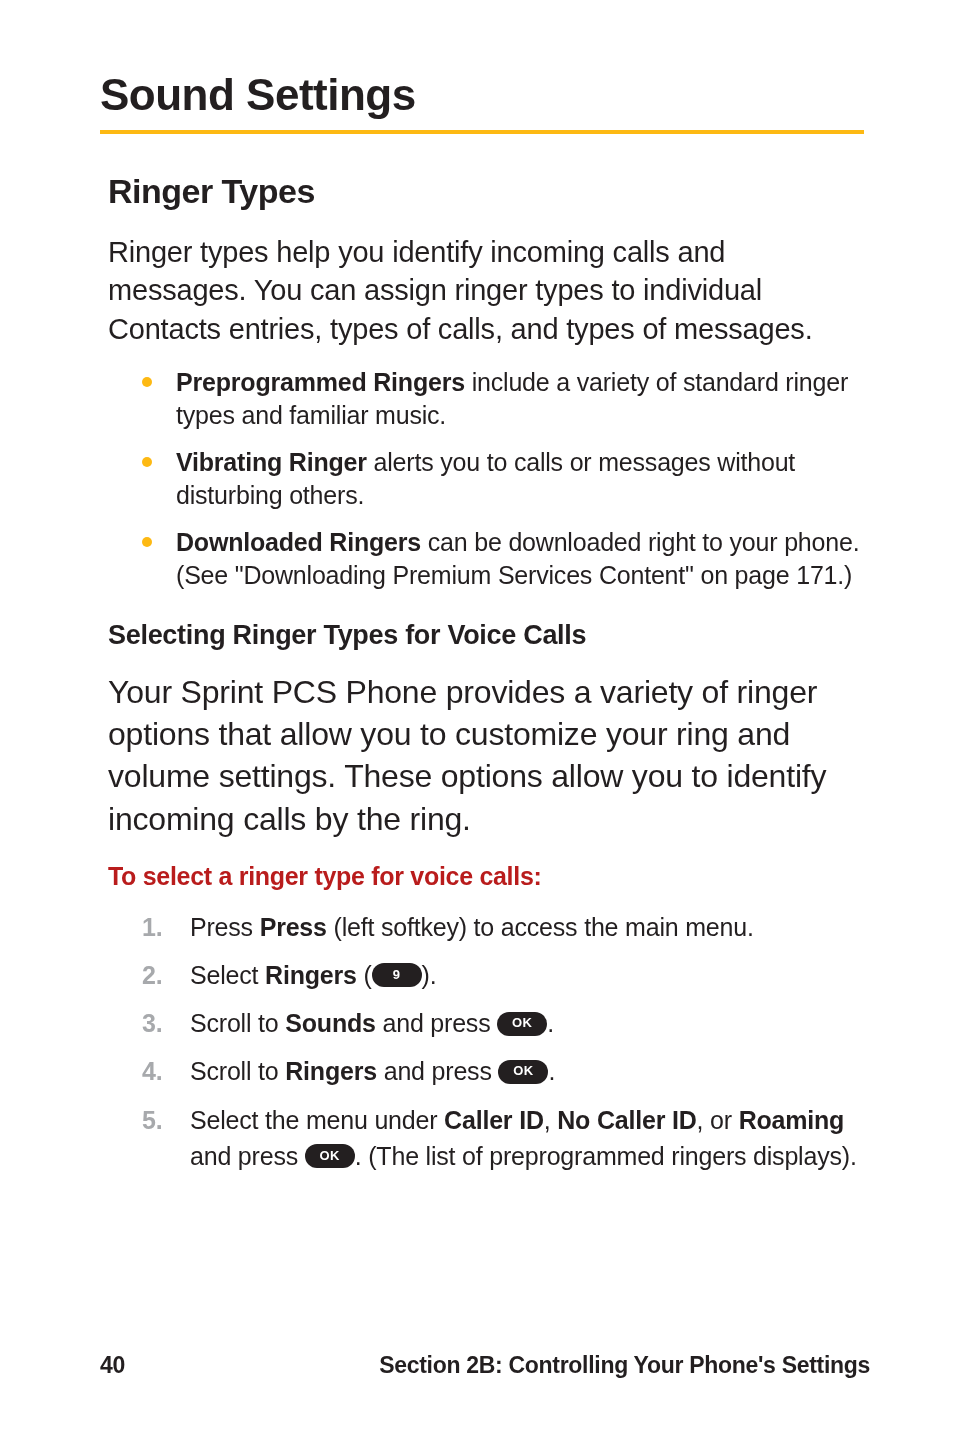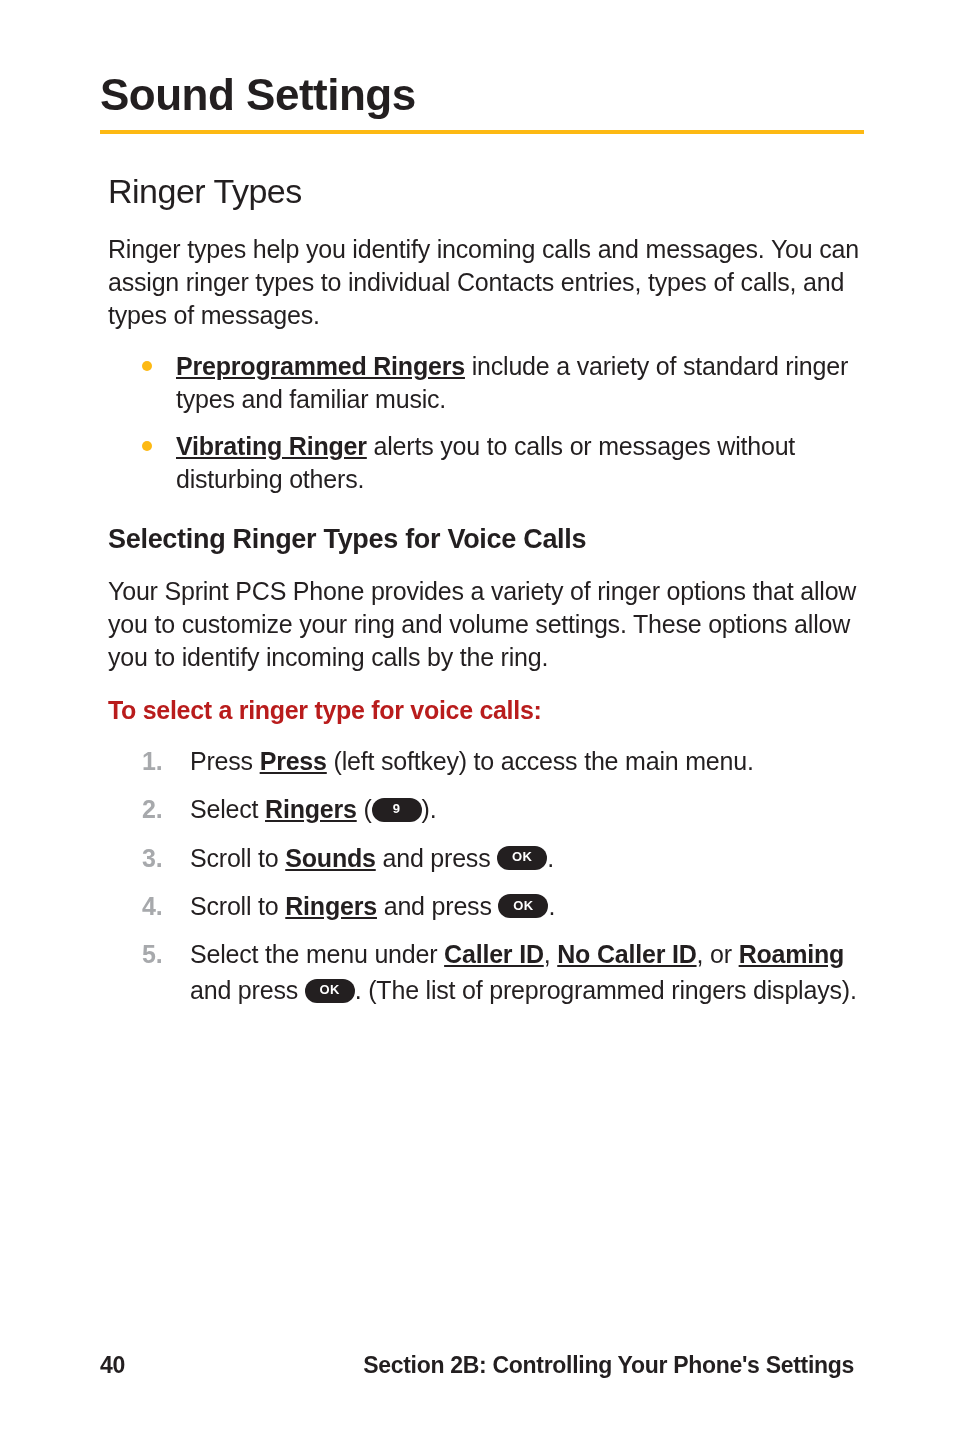--- a/index.html
+++ b/index.html
@@ -18,27 +18,27 @@
     margin-bottom: 10px;
   }
   .title-rule {
     height: 4px;
     background: #fdb913;
     width: 100%;
     margin-bottom: 38px;
   }
   .section-heading {
     font-size: 34px;
-    font-weight: 400;
+    font-weight: 700;
     letter-spacing: -0.5px;
     margin-left: 8px;
     margin-bottom: 22px;
   }
   .intro {
-    font-size: 25px;
+    font-size: 29px;
     line-height: 1.32;
     margin-left: 8px;
     margin-bottom: 18px;
     letter-spacing: -0.2px;
   }
   .bullets {
     list-style: none;
     margin-left: 42px;
     margin-bottom: 28px;
   }
@@ -61,21 +61,21 @@
     background: #fdb913;
   }
   .subheading {
     font-size: 27px;
     font-weight: 700;
     margin-left: 8px;
     margin-bottom: 20px;
     letter-spacing: -0.3px;
   }
   .para {
-    font-size: 25px;
+    font-size: 32px;
     line-height: 1.32;
     margin-left: 8px;
     margin-bottom: 22px;
     letter-spacing: -0.2px;
   }
   .instruction-label {
     font-size: 25px;
     font-weight: 700;
     color: #b91c1c;
     margin-left: 8px;
@@ -95,21 +95,21 @@
     letter-spacing: -0.2px;
   }
   .steps li .num {
     position: absolute;
     left: 0;
     top: 0;
     font-weight: 700;
     color: #a7a9ac;
     font-size: 25px;
   }
-  .bold { font-weight: 700; text-decoration: underline; }
+  .bold { font-weight: 700; }
   .key-pill {
     display: inline-flex;
     align-items: center;
     justify-content: center;
     background: #231f20;
     color: #ffffff;
     border-radius: 999px;
     height: 24px;
     min-width: 50px;
     padding: 0 12px;
@@ -117,21 +117,21 @@
     font-weight: 700;
     vertical-align: middle;
     position: relative;
     top: -2px;
     letter-spacing: 0.5px;
   }
   .footer {
     position: absolute;
     bottom: 52px;
     left: 100px;
-    right: 100px;
+    right: 84px;
     display: flex;
     justify-content: space-between;
     font-size: 23px;
     font-weight: 700;
     letter-spacing: -0.3px;
   }
 </style>
 </head>
 <body>
 
@@ -141,20 +141,23 @@
 <h2 class="section-heading">Ringer Types</h2>
 
 <p class="intro">Ringer types help you identify incoming calls and messages. You can assign ringer types to individual Contacts entries, types of calls, and types of messages.</p>
 
 <ul class="bullets">
   <li>
     <span class="bold">Preprogrammed Ringers</span><span> include a variety of standard ringer types and familiar music.</span>
   </li>
   <li>
     <span class="bold">Vibrating Ringer</span><span> alerts you to calls or messages without disturbing others.</span>
+  </li>
+  <li>
+    <span class="bold">Downloaded Ringers</span><span> can be downloaded right to your phone. (See "Downloading Premium Services Content" on page 171.)</span>
   </li>
 </ul>
 
 <h3 class="subheading">Selecting Ringer Types for Voice Calls</h3>
 
 <p class="para">Your Sprint PCS Phone provides a variety of ringer options that allow you to customize your ring and volume settings. These options allow you to identify incoming calls by the ring.</p>
 
 <p class="instruction-label">To select a ringer type for voice calls:</p>
 
 <ol class="steps">

